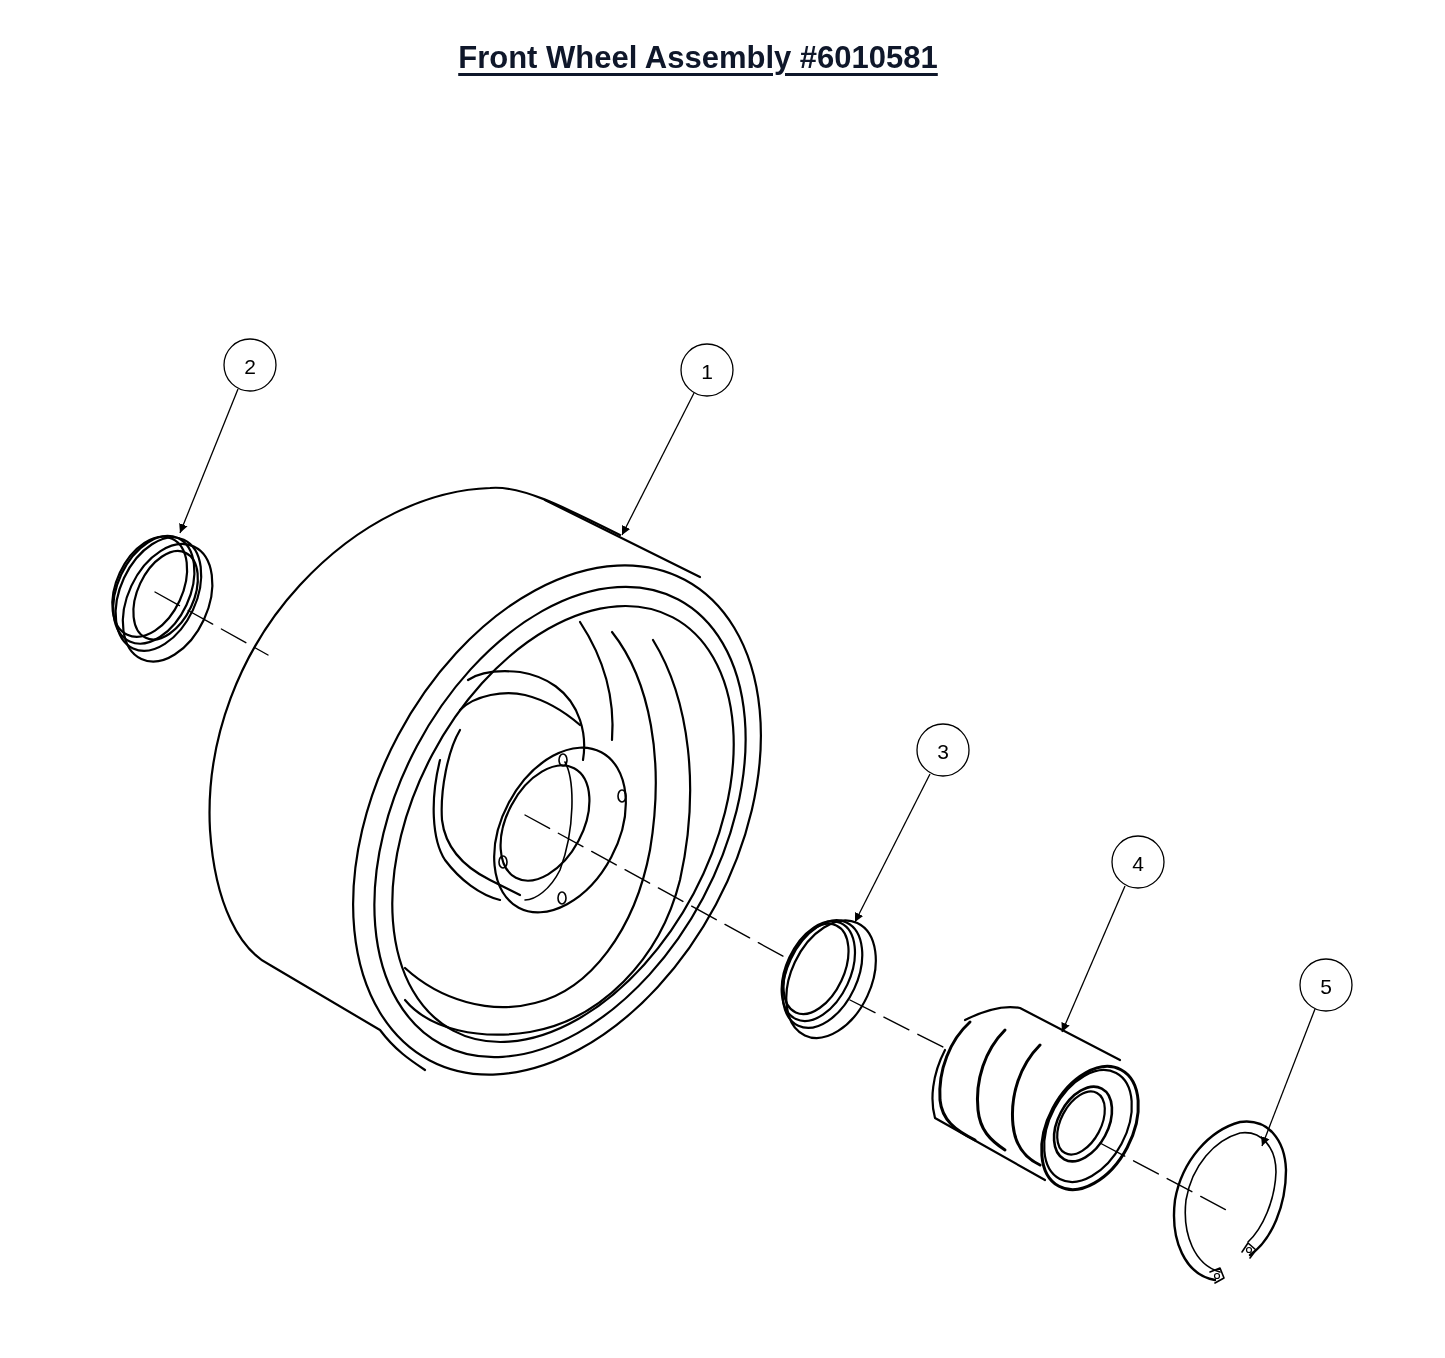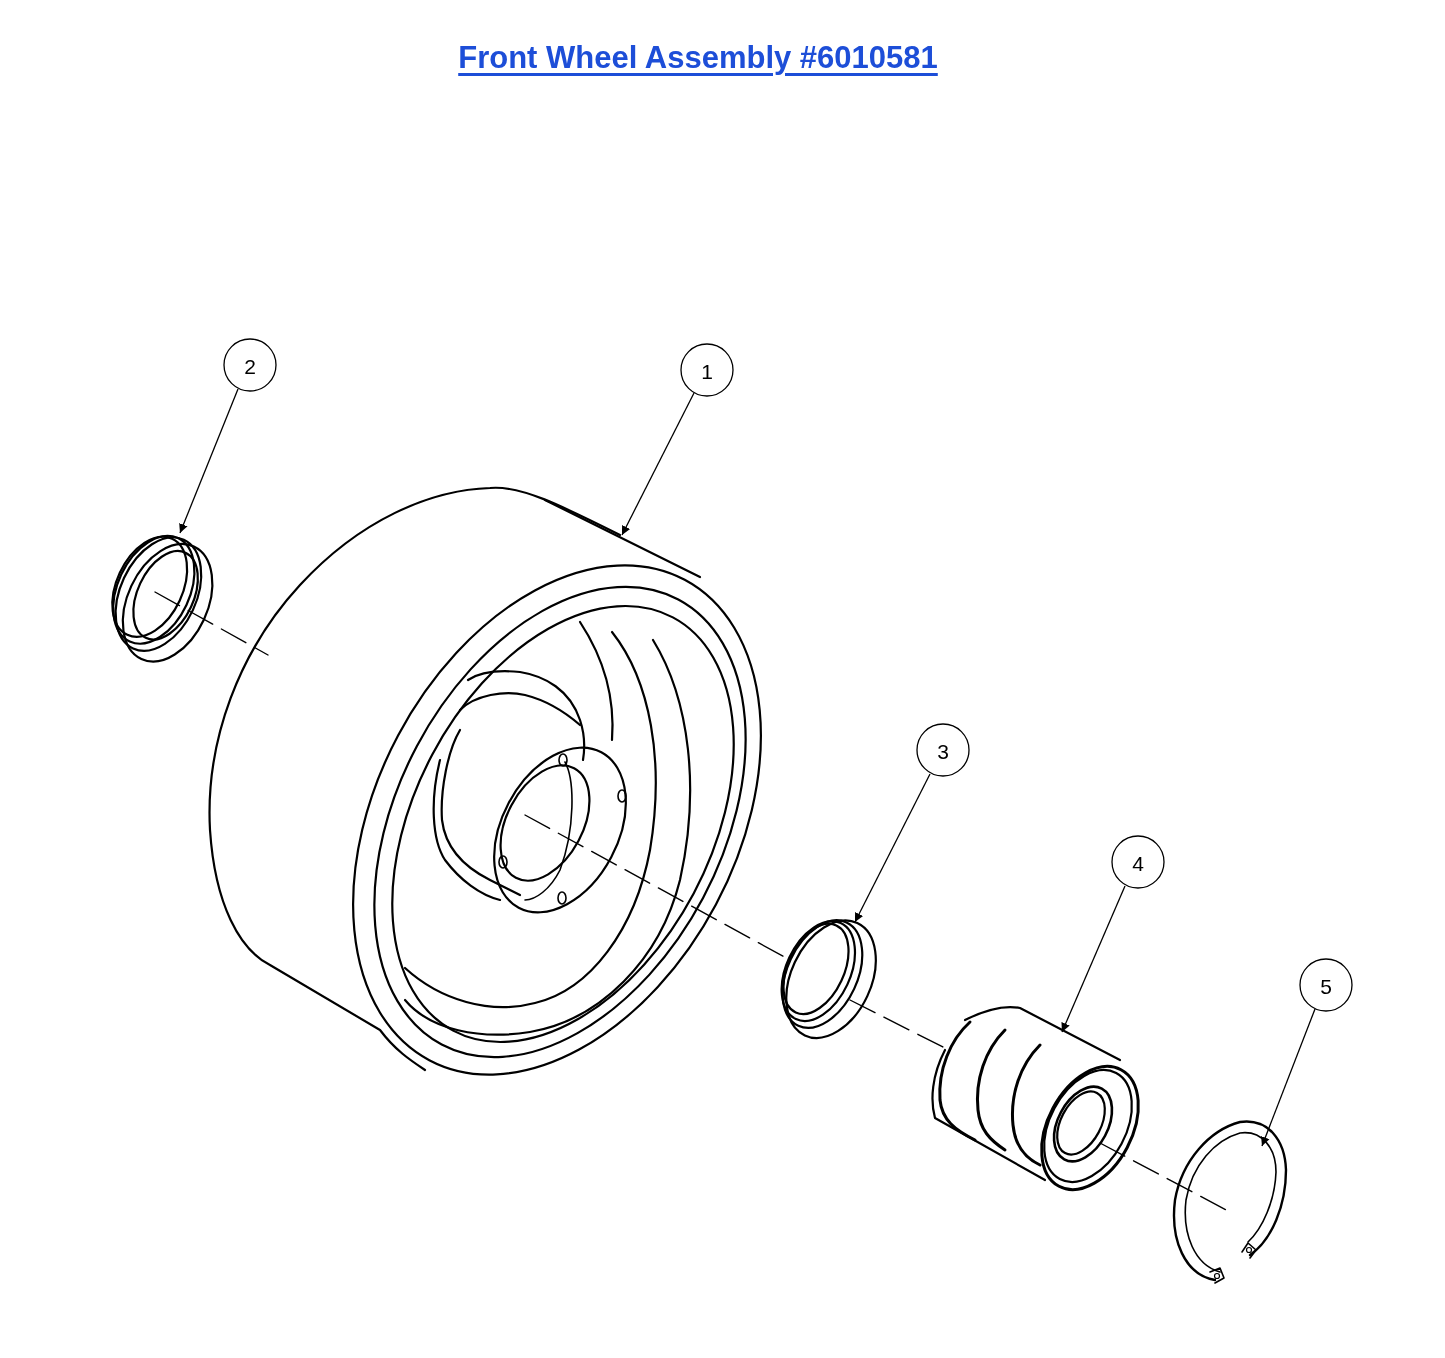--- a/index.html
+++ b/index.html
@@ -1,20 +1,20 @@
 <!DOCTYPE html>
 <html><head>
   <meta charset="utf-8">
   <style>
     html, body { margin: 0; padding: 0; background: #ffffff; }
     body { width: 1445px; height: 1358px; position: relative; overflow: hidden; font-family: "Liberation Sans", sans-serif; }
     .title {
       position: absolute; left: 0; top: 40px; width: 1396px; text-align: center;
       font-family: "Liberation Sans", sans-serif; font-weight: bold; font-size: 31px;
-      color: #1d4ed8; text-decoration: underline; text-decoration-thickness: 3px; text-underline-offset: 5px;
+      color: #0f172a; text-decoration: underline; text-decoration-thickness: 3px; text-underline-offset: 5px;
     }
     svg.drawing { position: absolute; left: 0; top: 0; }
     .callout-label { font-family: "Liberation Sans", sans-serif; font-size: 21px; fill: #000; text-anchor: middle; dominant-baseline: central; }
   </style>
 </head>
 <body>
 
 <div class="title">Front Wheel Assembly #6010581</div>
 
 <svg class="drawing" width="1445" height="1358" viewBox="0 0 1445 1358" xmlns="http://www.w3.org/2000/svg">

